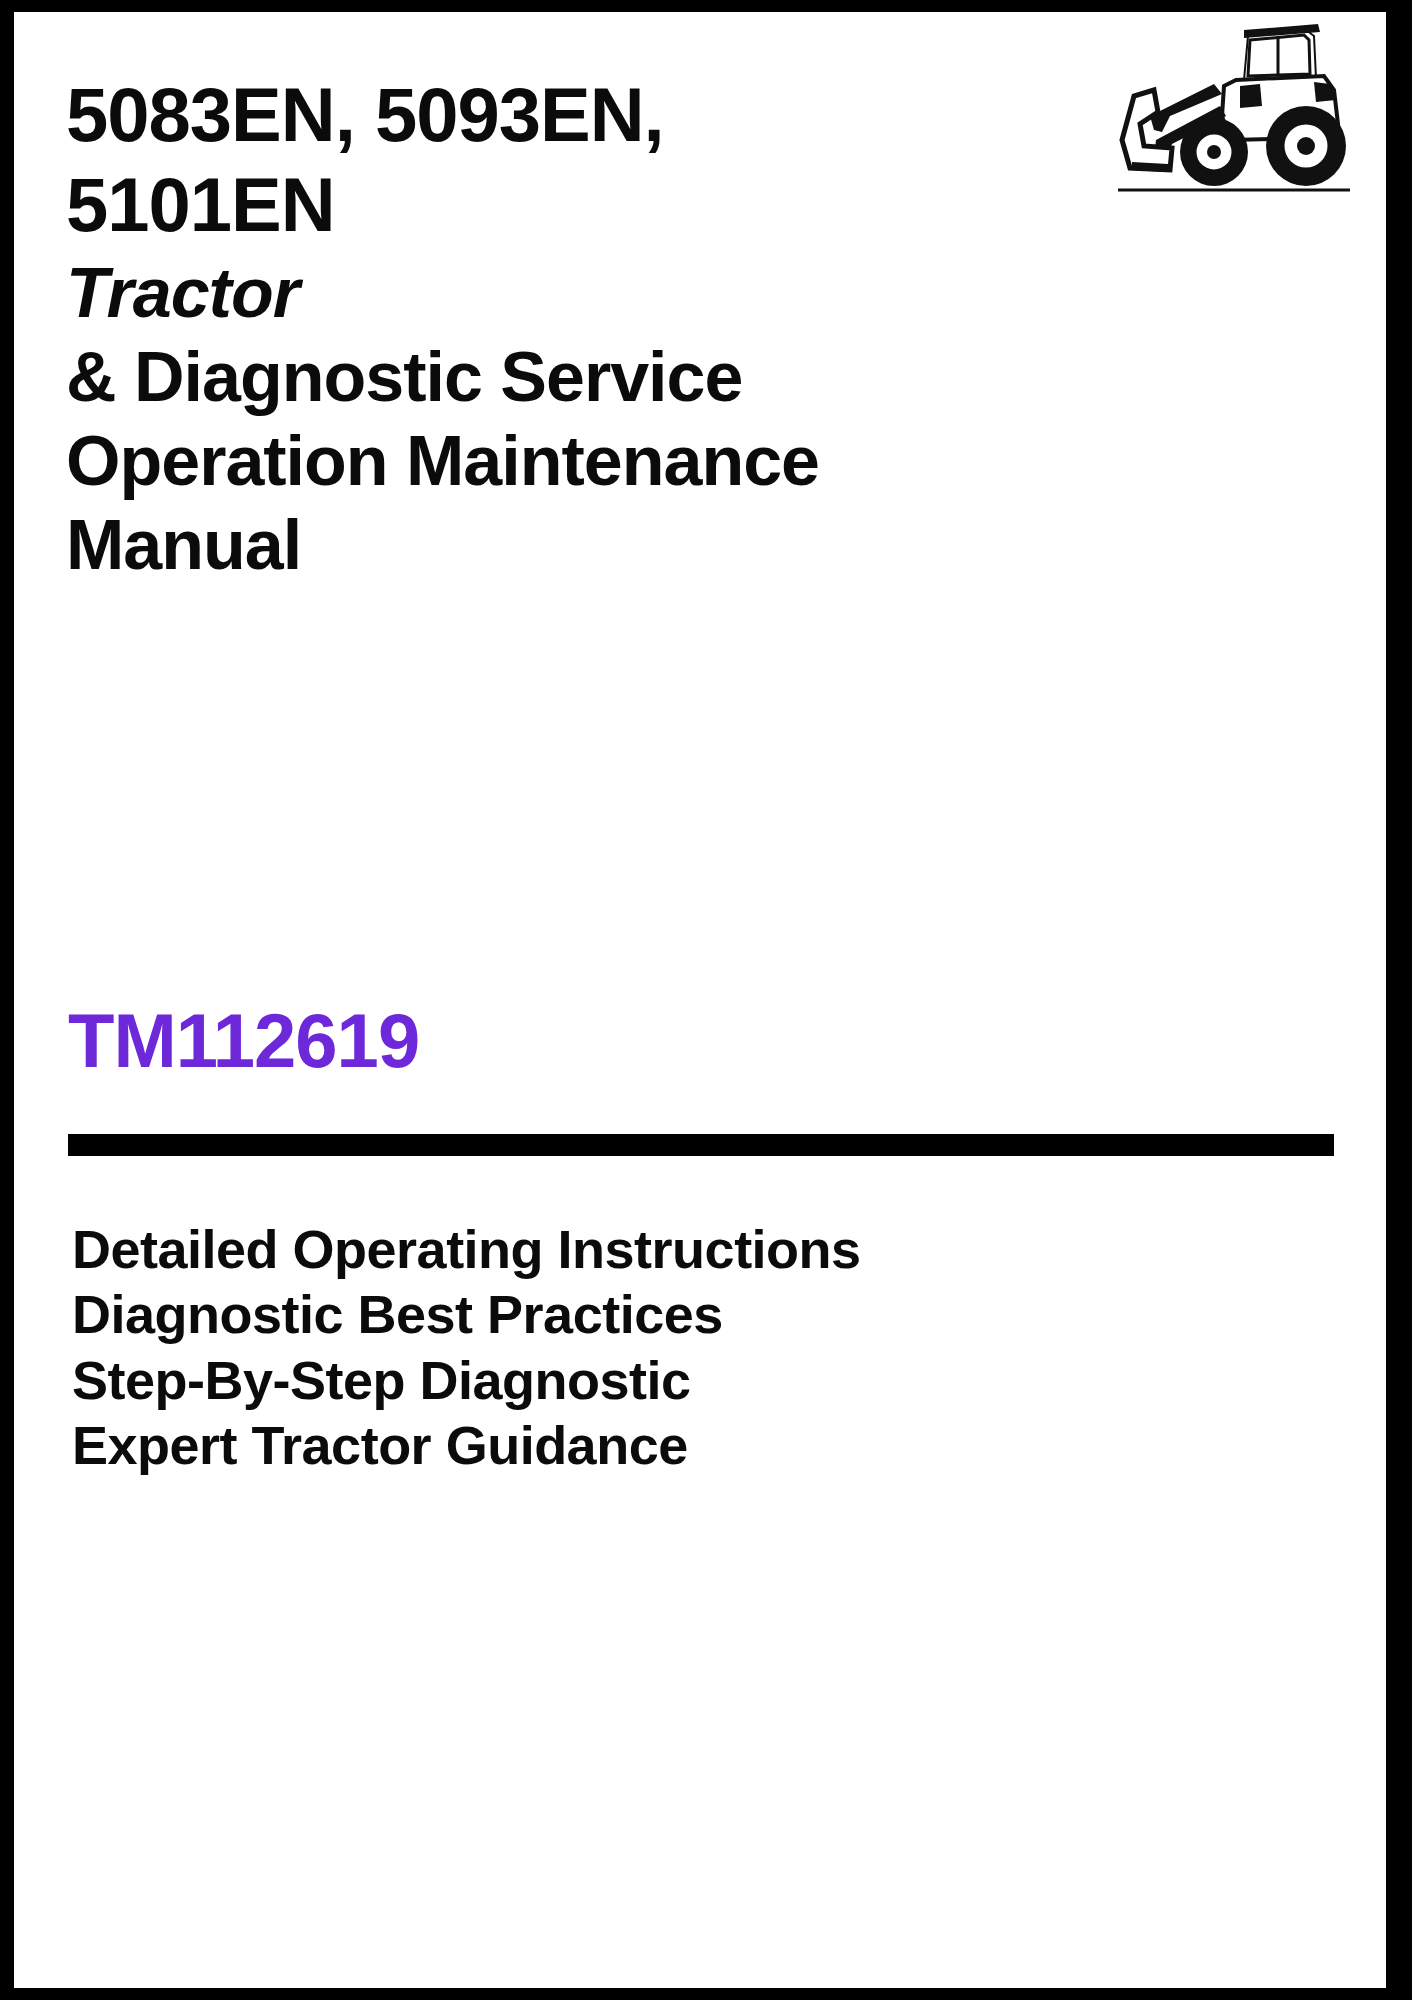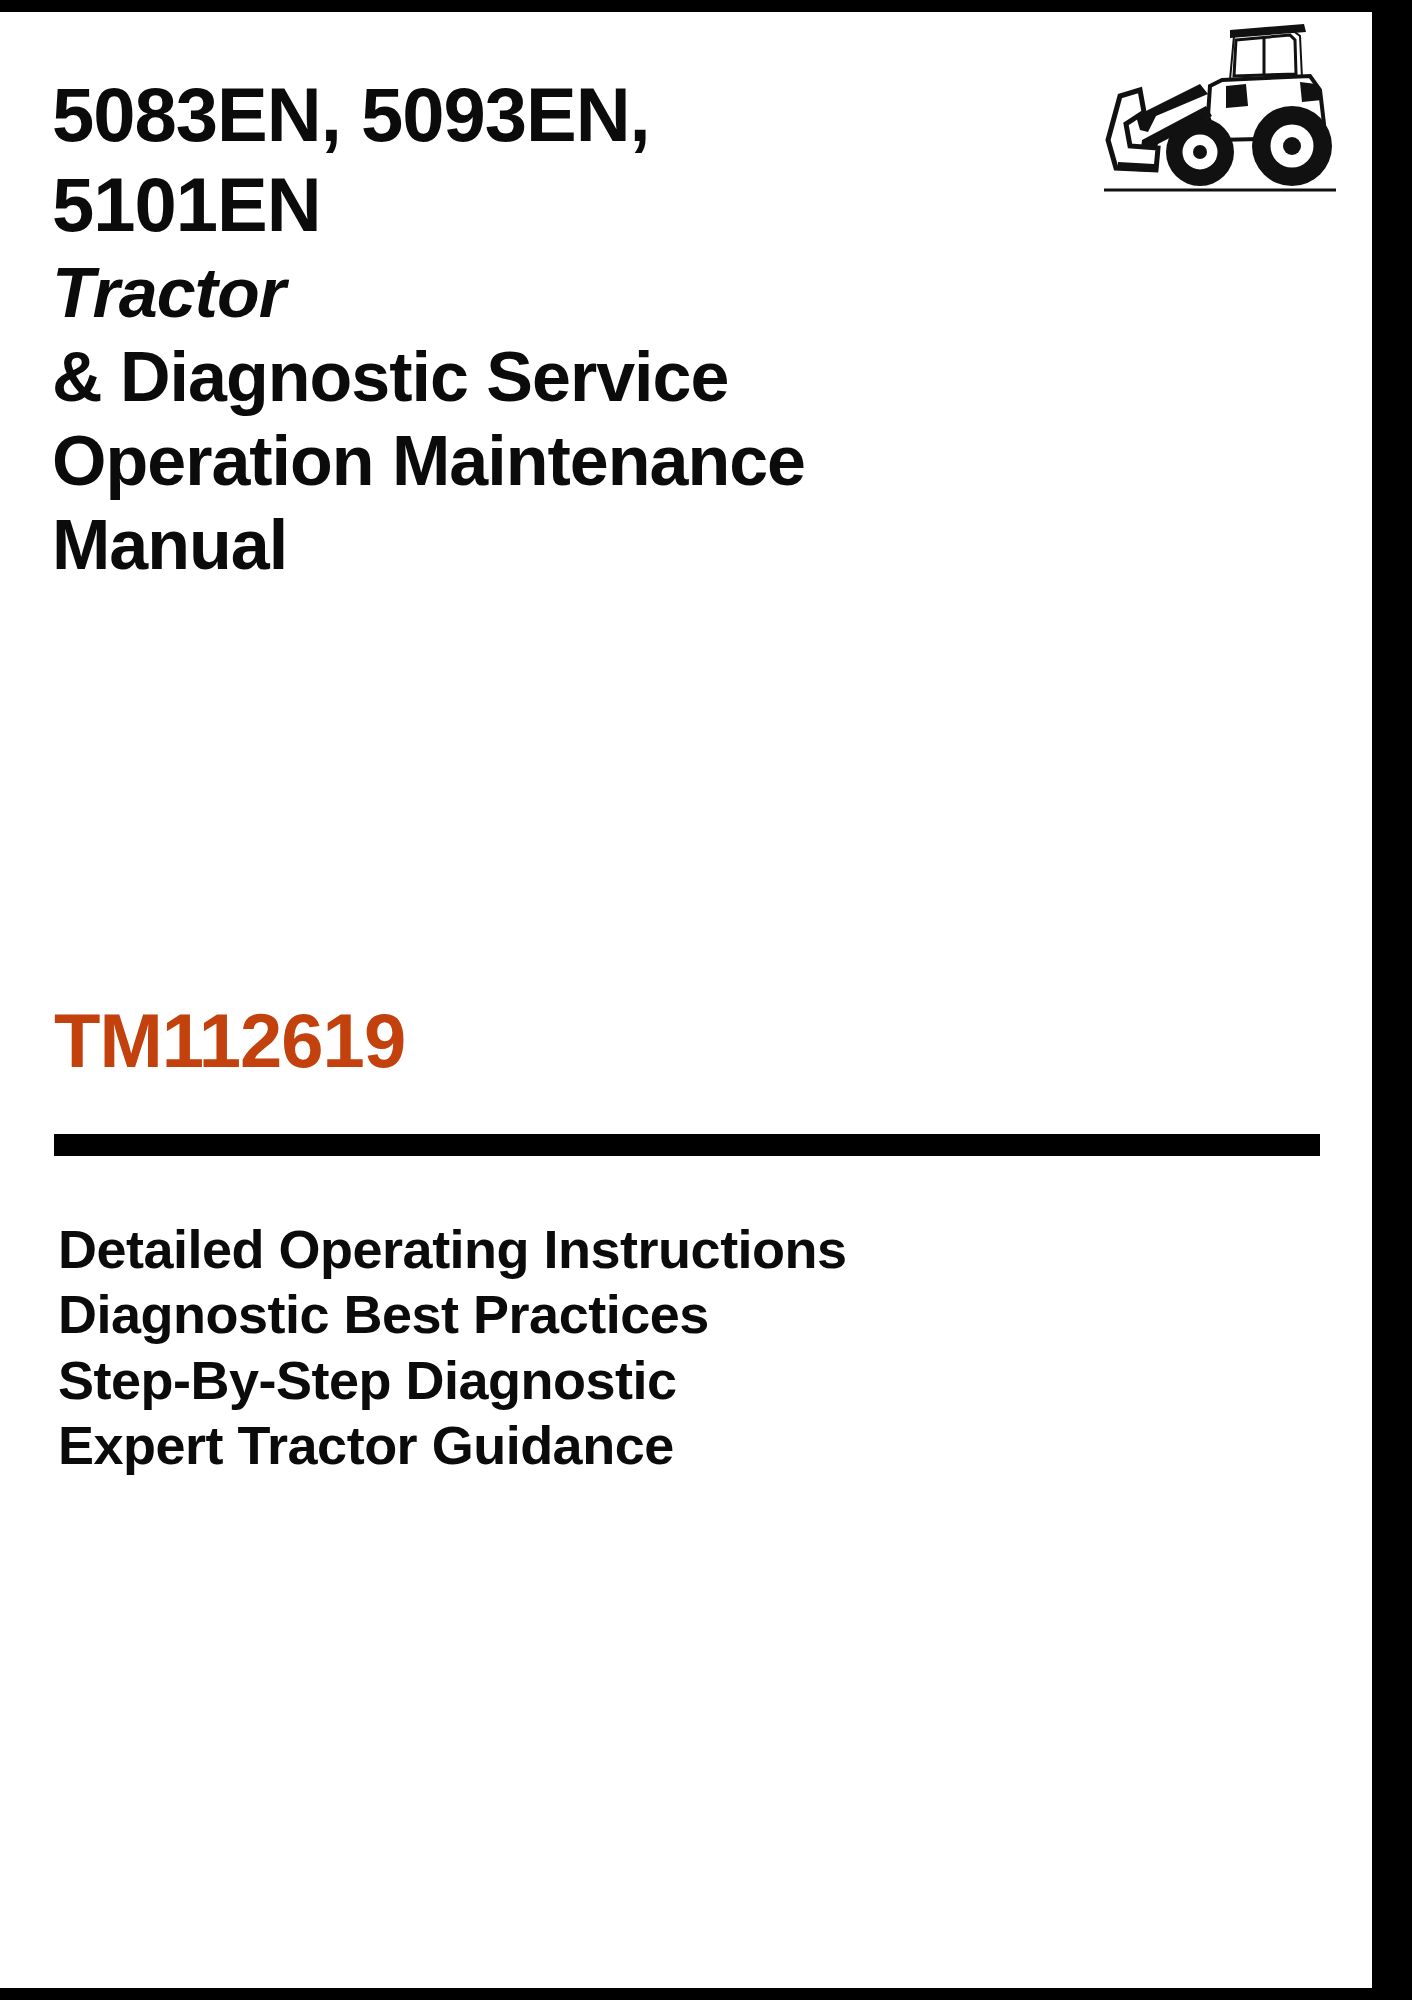--- a/index.html
+++ b/index.html
@@ -9,21 +9,21 @@
   }
   body {
     width: 1412px;
     height: 2000px;
     overflow: hidden;
     font-family: "Liberation Sans", sans-serif;
   }
 
   .page {
     position: absolute;
-    left: 0;
+    left: 14px;
     top: 12px;
     width: 1372px;
     height: 1976px;
     background: #ffffff;
     box-sizing: border-box;
     overflow: hidden;
     padding-left: 32px;
   }
 
   .cover-inner {
@@ -70,21 +70,21 @@
     font-size: 70px;
     line-height: 1.2;
   }
 
   .manual-code {
     position: absolute;
     left: 54px;
     top: 985px;
     font-size: 76px;
     font-weight: bold;
-    color: #c2410c;
+    color: #6d28d9;
     letter-spacing: -1px;
   }
 
   .rule {
     position: absolute;
     left: 54px;
     top: 1122px;
     width: 1266px;
     height: 22px;
     background: #000000;

